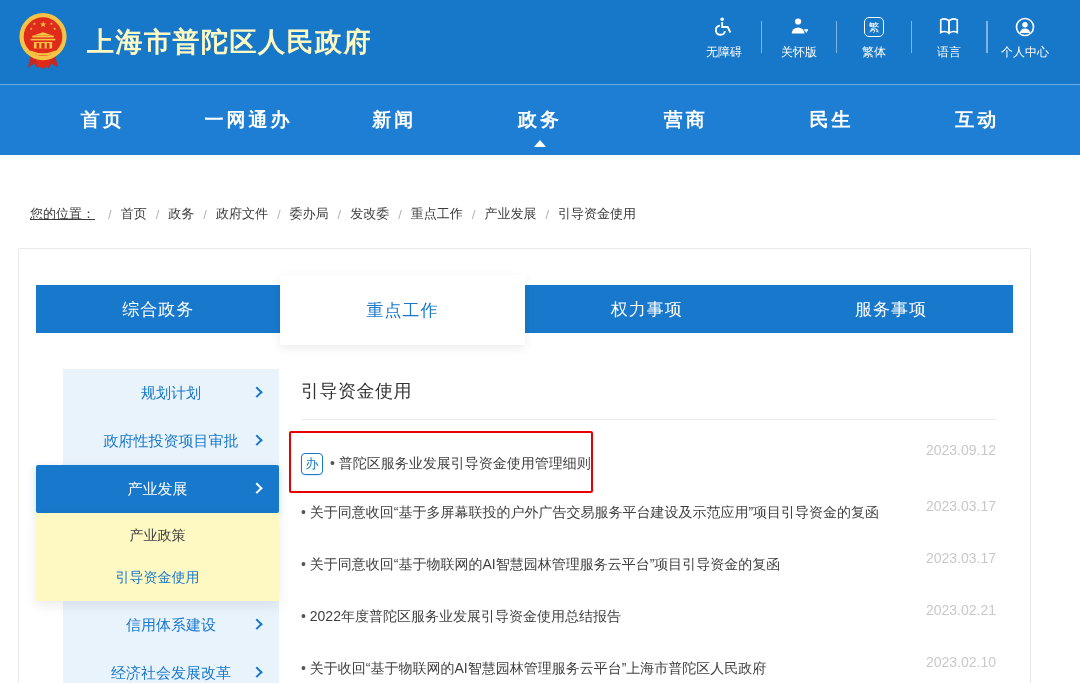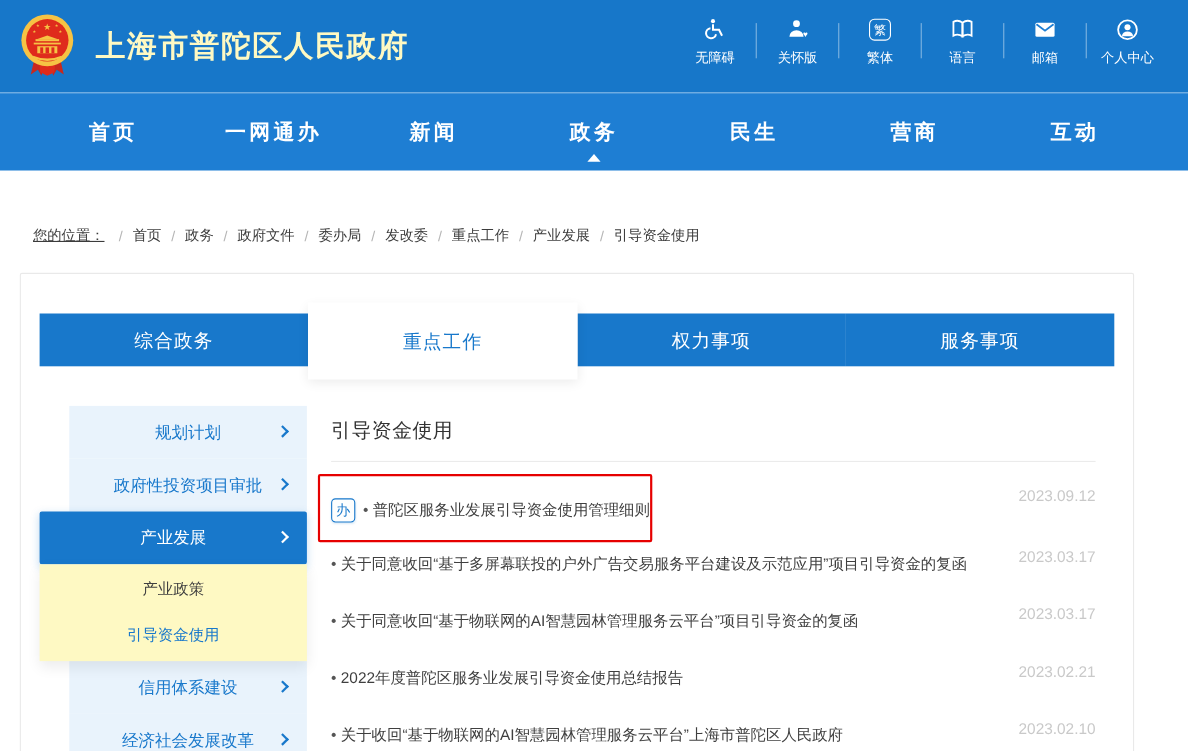--- a/index.html
+++ b/index.html
@@ -191,29 +191,20 @@
     <div class="quick-link">
       <span class="icon">
         <svg width="22" height="22" viewBox="0 0 24 24" fill="none" stroke="#fff" stroke-width="1.8">
           <path d="M12 5 C9 2.8 5.5 2.8 3 4.2 V18 C5.5 16.6 9 16.6 12 18.6 Z"></path>
           <path d="M12 5 C15 2.8 18.5 2.8 21 4.2 V18 C18.5 16.6 15 16.6 12 18.6 Z"></path>
         </svg>
       </span>
       <span class="qlabel">语言</span>
     </div>
     <div class="qdivider"></div>
-    <div class="quick-link">
-      <span class="icon">
-        <svg width="22" height="22" viewBox="0 0 24 24">
-          <rect x="2.5" y="5" width="19" height="14" rx="1.5" fill="#fff"></rect>
-          <polyline points="3.5,6.5 12,13 20.5,6.5" fill="none" stroke="#1e7ed3" stroke-width="1.8"></polyline>
-        </svg>
-      </span>
-      <span class="qlabel">邮箱</span>
-    </div>
     <div class="qdivider"></div>
     <div class="quick-link">
       <span class="icon">
         <svg width="22" height="22" viewBox="0 0 24 24" fill="none">
           <circle cx="12" cy="12" r="9.3" stroke="#fff" stroke-width="1.8"></circle>
           <circle cx="12" cy="9.5" r="3" fill="#fff"></circle>
           <path d="M6.5 18.5 a5.5 4.8 0 0 1 11 0" fill="#fff"></path>
         </svg>
       </span>
       <span class="qlabel">个人中心</span>
@@ -229,24 +220,24 @@
       <span>一网通办</span>
     </div>
   <div class="nav-item">
       <span>新闻</span>
     </div>
   <div class="nav-item active">
       <span>政务</span>
       <span class="caret"></span>
     </div>
   <div class="nav-item">
+      <span>营商</span>
+    </div>
+  <div class="nav-item">
       <span>民生</span>
-    </div>
-  <div class="nav-item">
-      <span>营商</span>
     </div>
   <div class="nav-item">
       <span>互动</span>
     </div>
 </div>
 
 <div class="breadcrumb">
   <span class="crumb-prefix">您的位置：</span>
   <span class="crumb-sep">/</span>
     <span class="crumb">首页</span>

